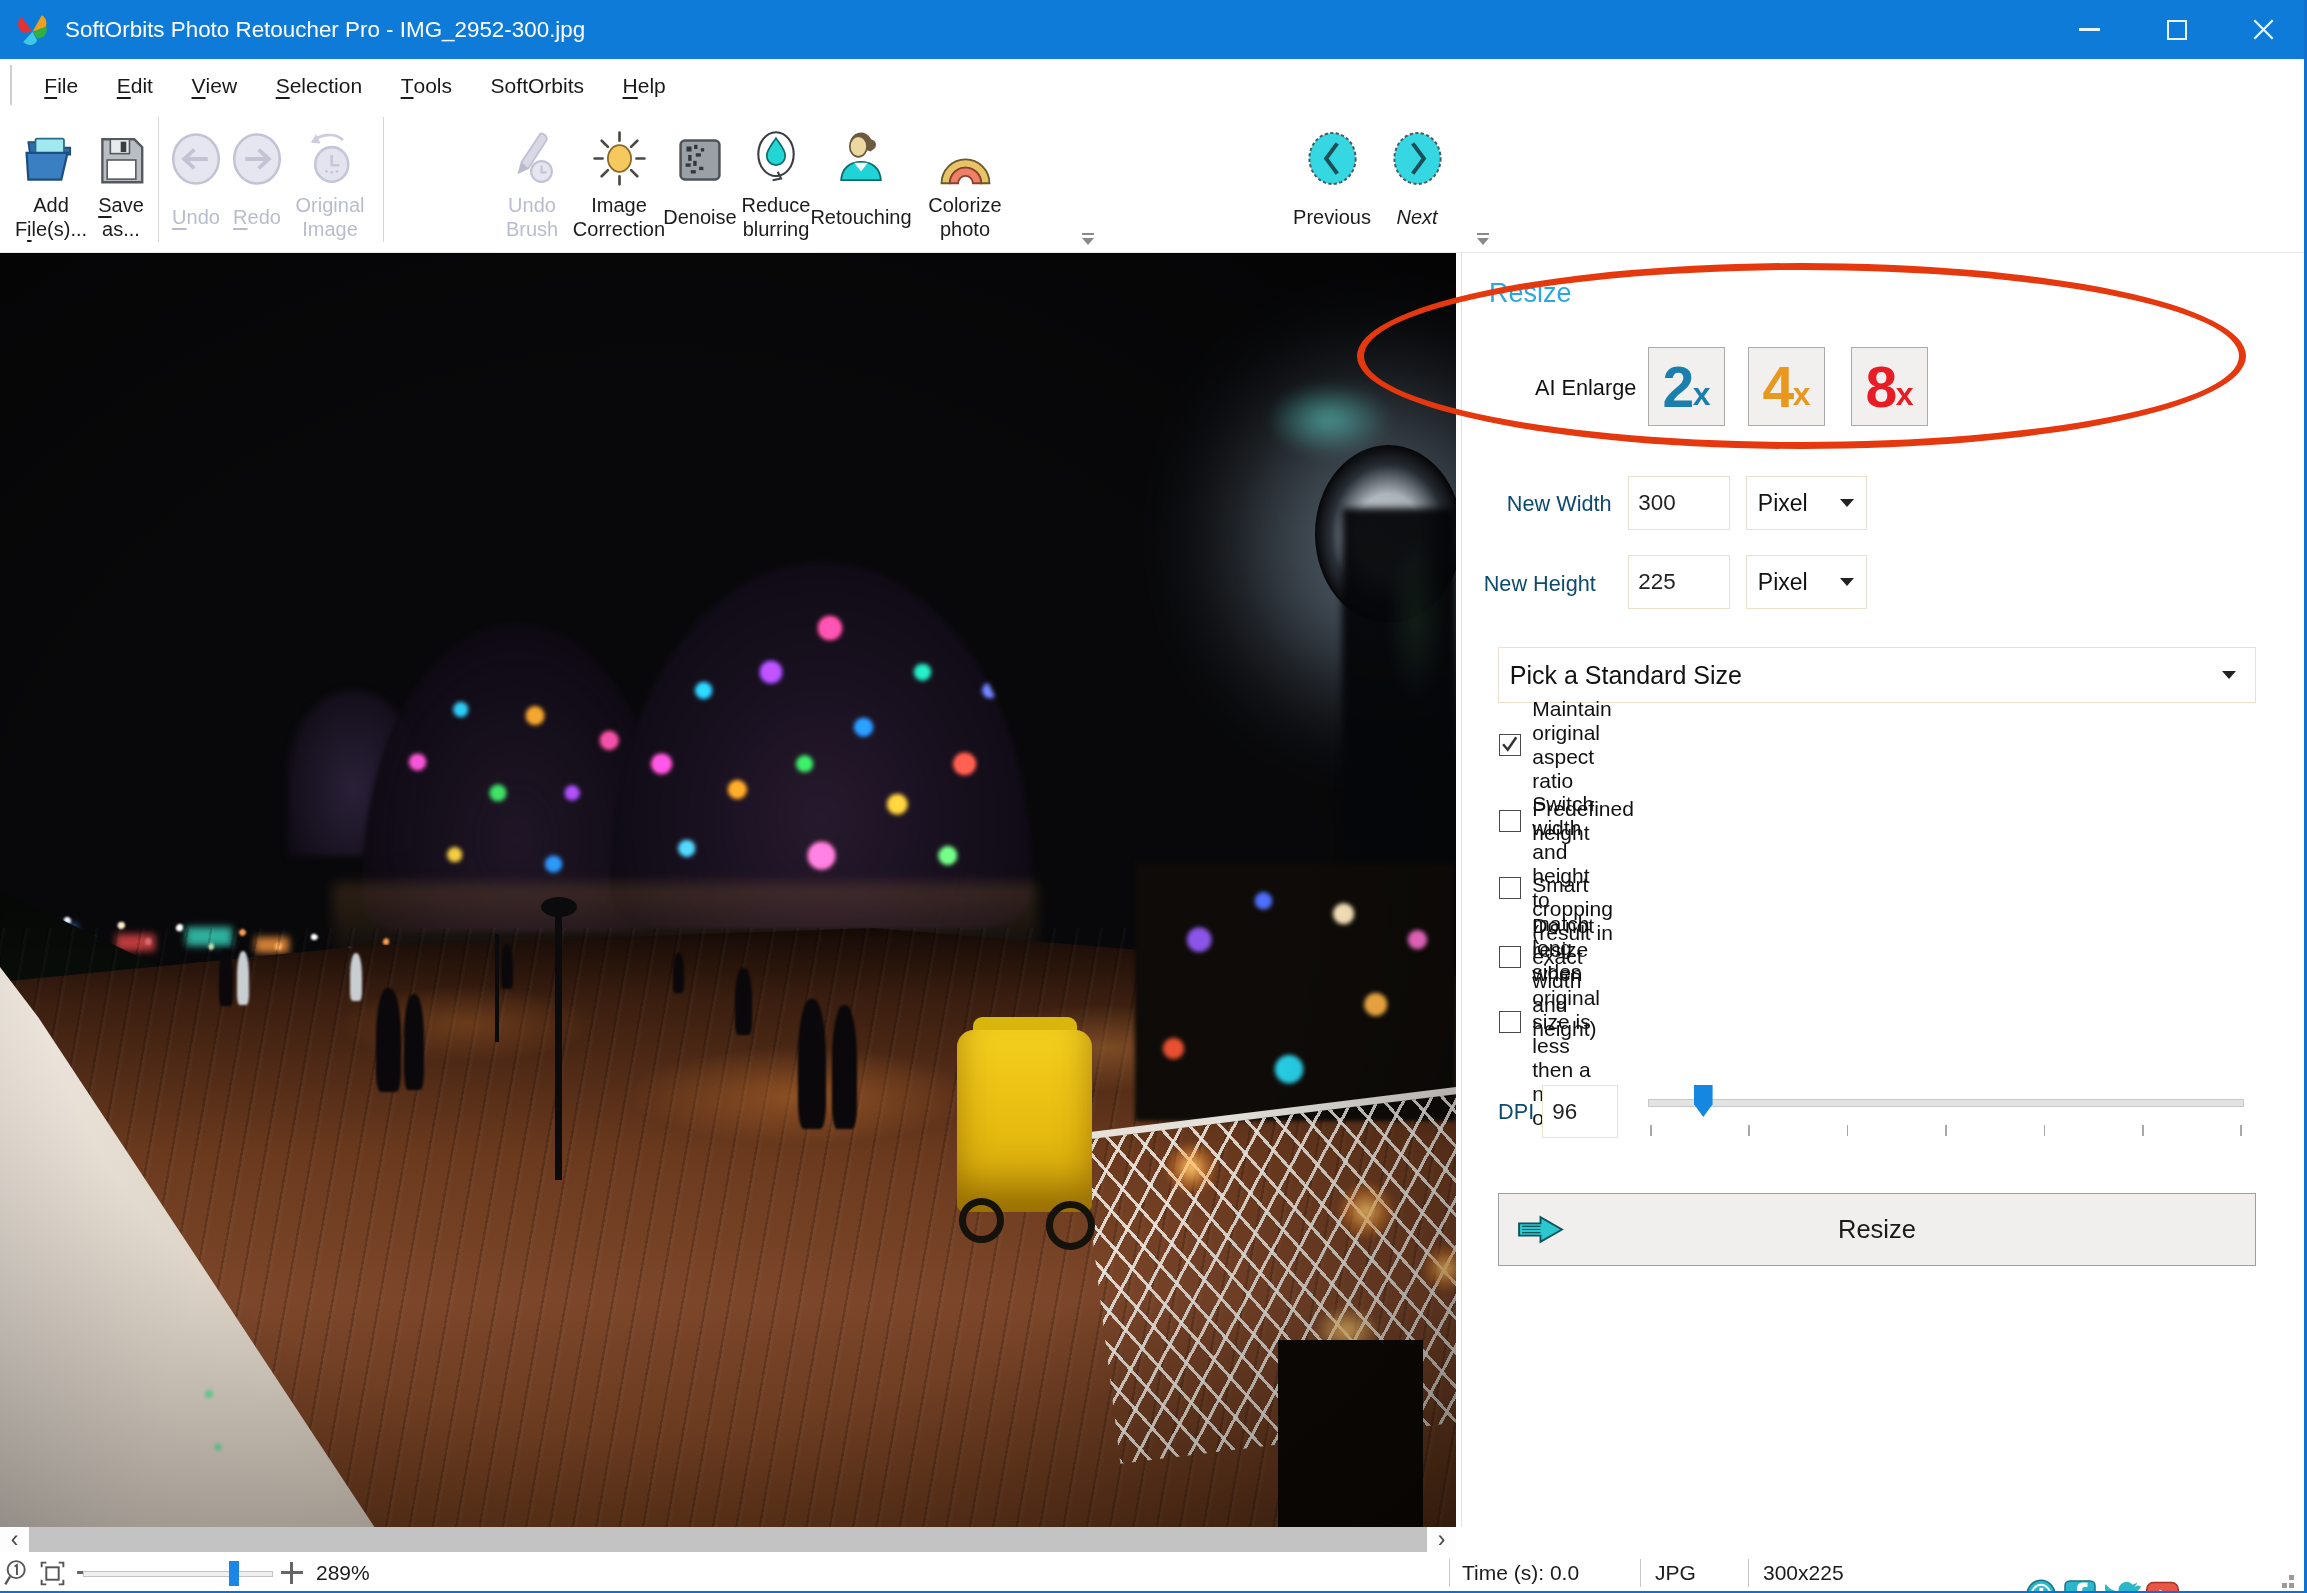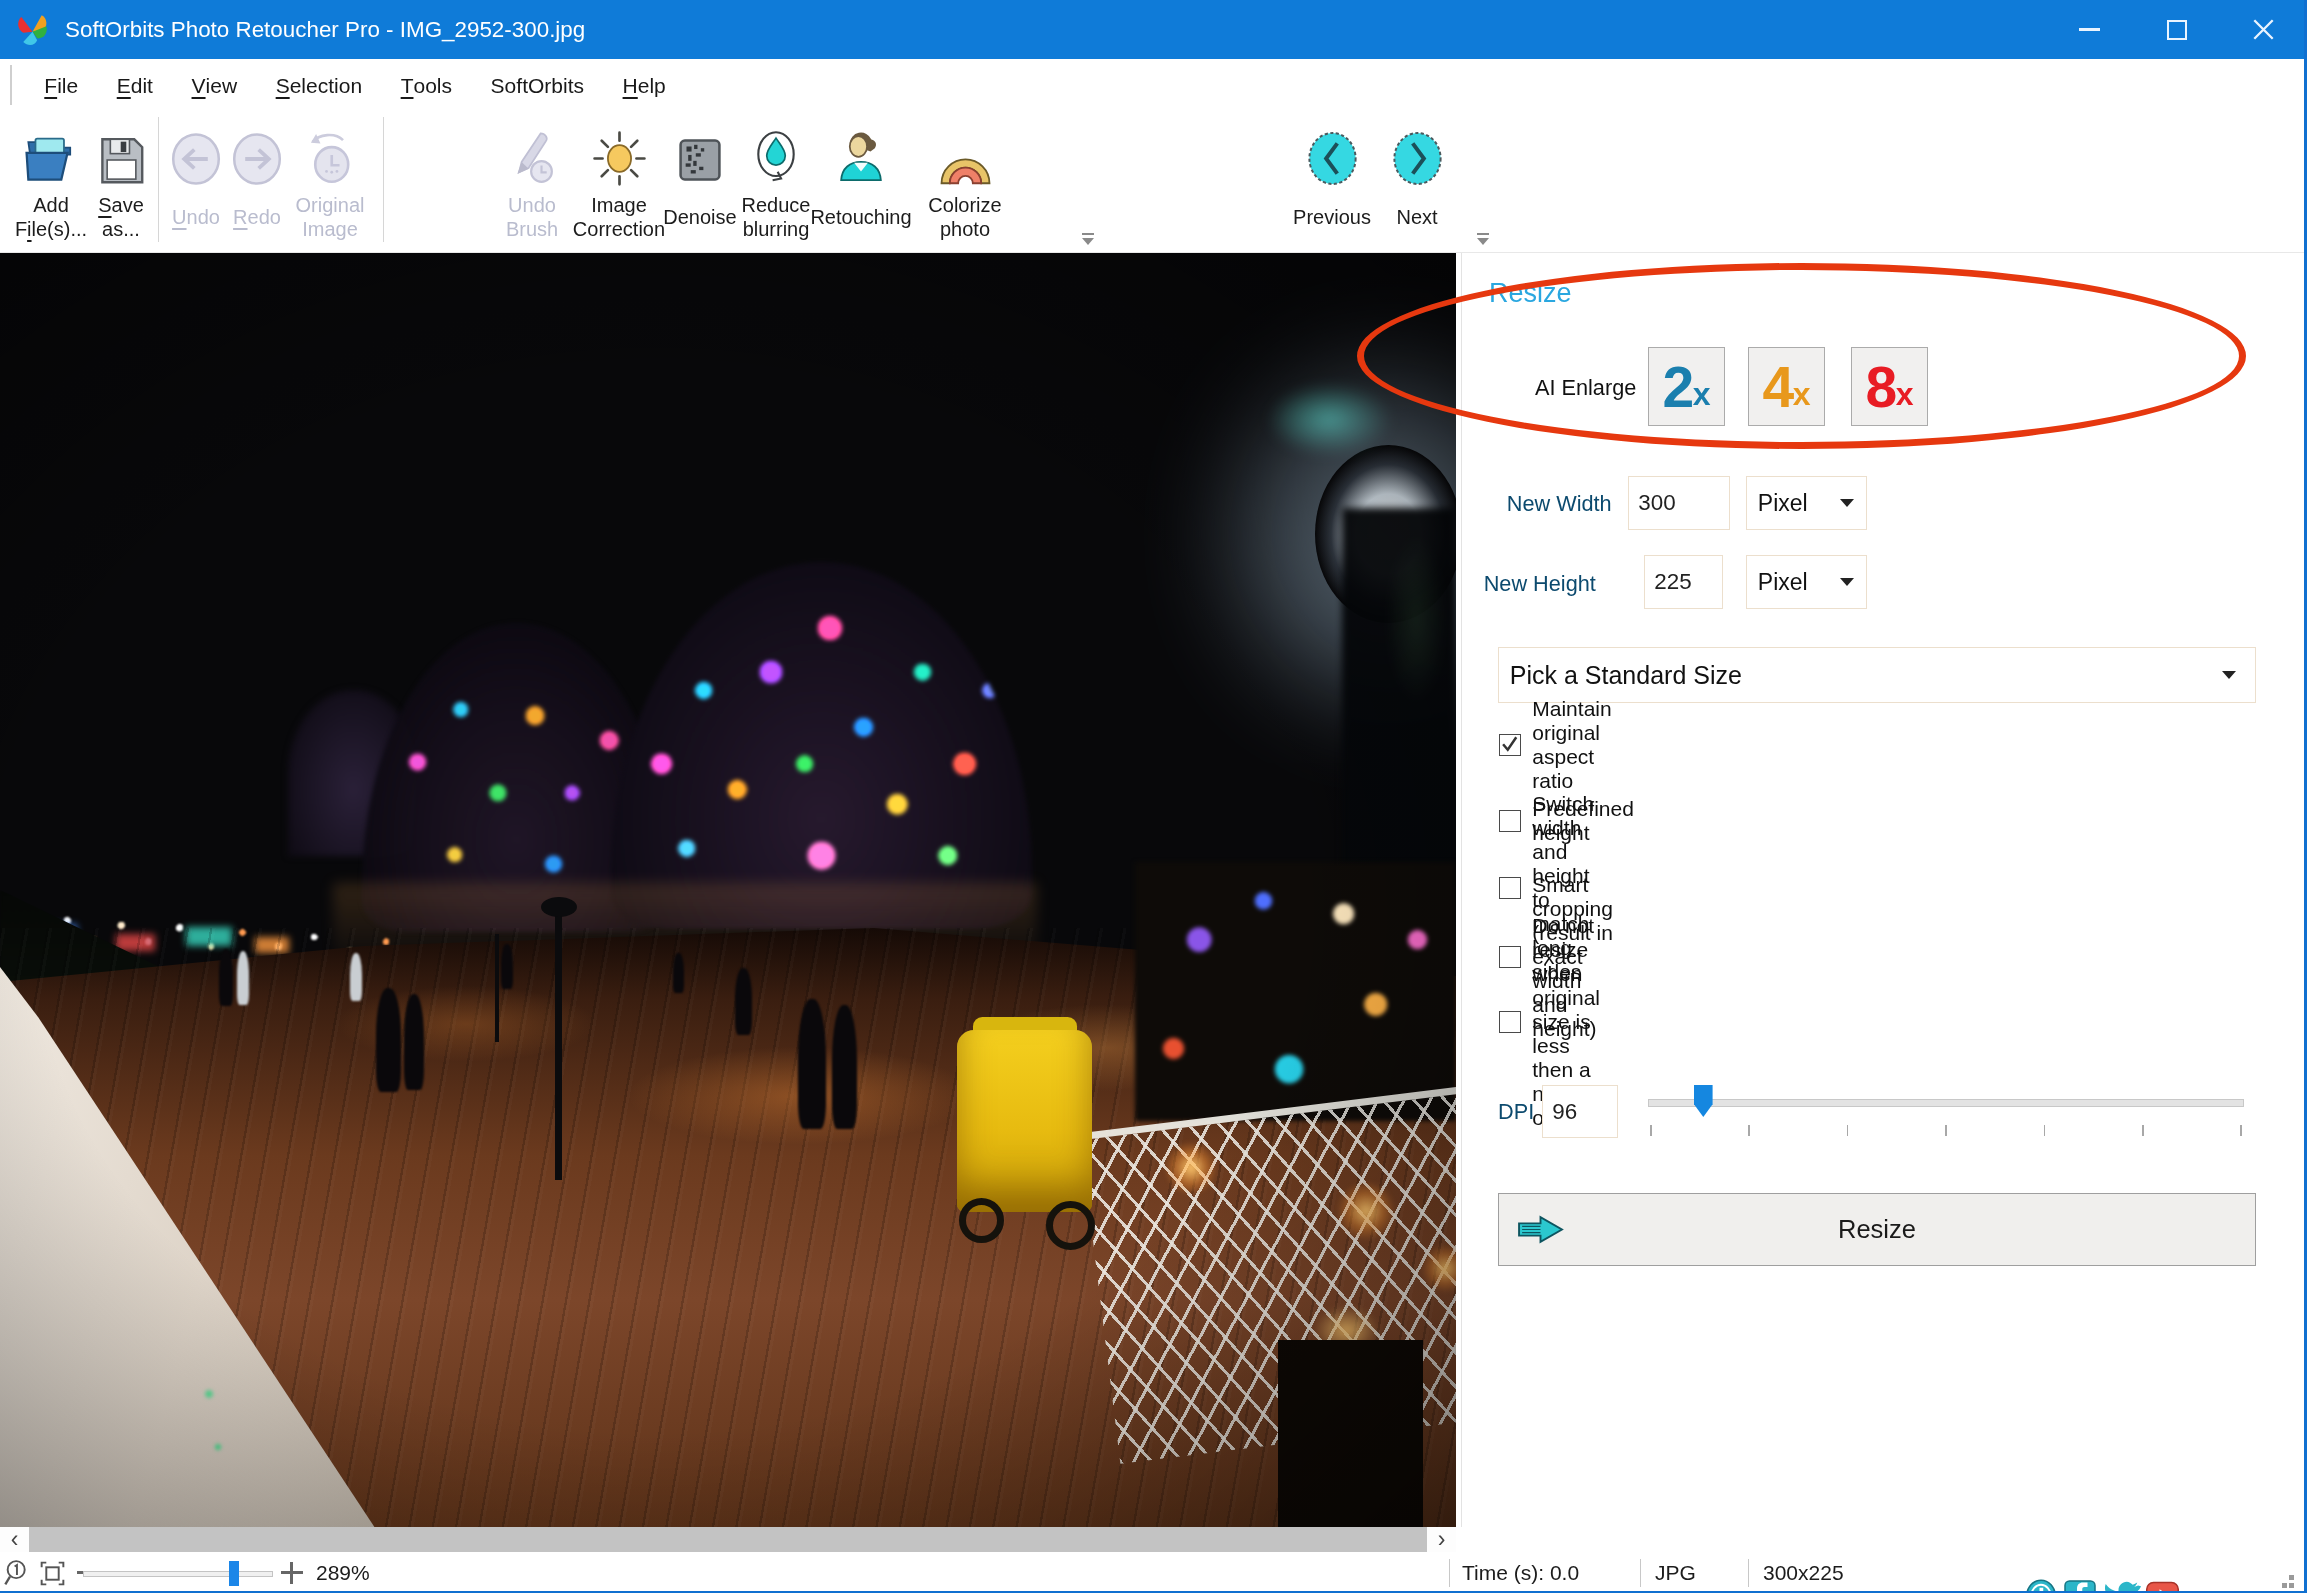--- a/index.html
+++ b/index.html
@@ -390,21 +390,21 @@
         <div class="tb-icon">
           <svg width="51" height="57" viewBox="0 0 64 70">
             <ellipse cx="32" cy="35" rx="29" ry="32" fill="#35d8e2" stroke="#4a5a5e" stroke-width="2.5" stroke-dasharray="4 3"></ellipse>
             <path d="M38 16L24 35l14 19" fill="none" stroke="#1c4f58" stroke-width="5"></path>
           </svg>
         </div>
         <div class="tb-label">
           <div>Previous</div>
         </div>
       </div>
-      <div class="tb-item" style="left: 1417px;">
+      <div class="tb-item" style="left: 1417px; font-style: italic;">
         <div class="tb-icon">
           <svg width="51" height="57" viewBox="0 0 64 70">
             <ellipse cx="32" cy="35" rx="29" ry="32" fill="#35d8e2" stroke="#4a5a5e" stroke-width="2.5" stroke-dasharray="4 3"></ellipse>
             <path d="M26 16l14 19-14 19" fill="none" stroke="#1c4f58" stroke-width="5"></path>
           </svg>
         </div>
         <div class="tb-label">
           <div>Next</div>
         </div>
       </div>
@@ -477,21 +477,21 @@
       </div>
 
     <div class="field-label" style="left:21.7px;top:238px;width:128px;text-align:right">New Width</div>
     <input class="text-input" style="left: 166px; top: 223px; width: 102px; height: 54px; position: absolute;" value="300">
     <div class="combo" style="left:284px;top:223px;width:121px;height:54px">
       <span>Pixel</span>
       <span class="caret"></span>
     </div>
 
     <div class="field-label" style="left:21.7px;top:318px;width:133px;text-align:left">New Height</div>
-    <input class="text-input" style="left: 166px; top: 302px; width: 79px; height: 54px; position: absolute; margin-left: 16px;" value="225">
+    <input class="text-input" style="left: 166px; top: 302px; width: 102px; height: 54px; position: absolute;" value="225">
     <div class="combo" style="left:284px;top:302px;width:121px;height:54px">
       <span>Pixel</span>
       <span class="caret"></span>
     </div>
 
     <div class="combo" style="left:36px;top:394px;width:758px;height:56px;font-size:25px">
       <span>Pick a Standard Size</span>
       <span class="caret" style="right:18.6px"></span>
     </div>
 

